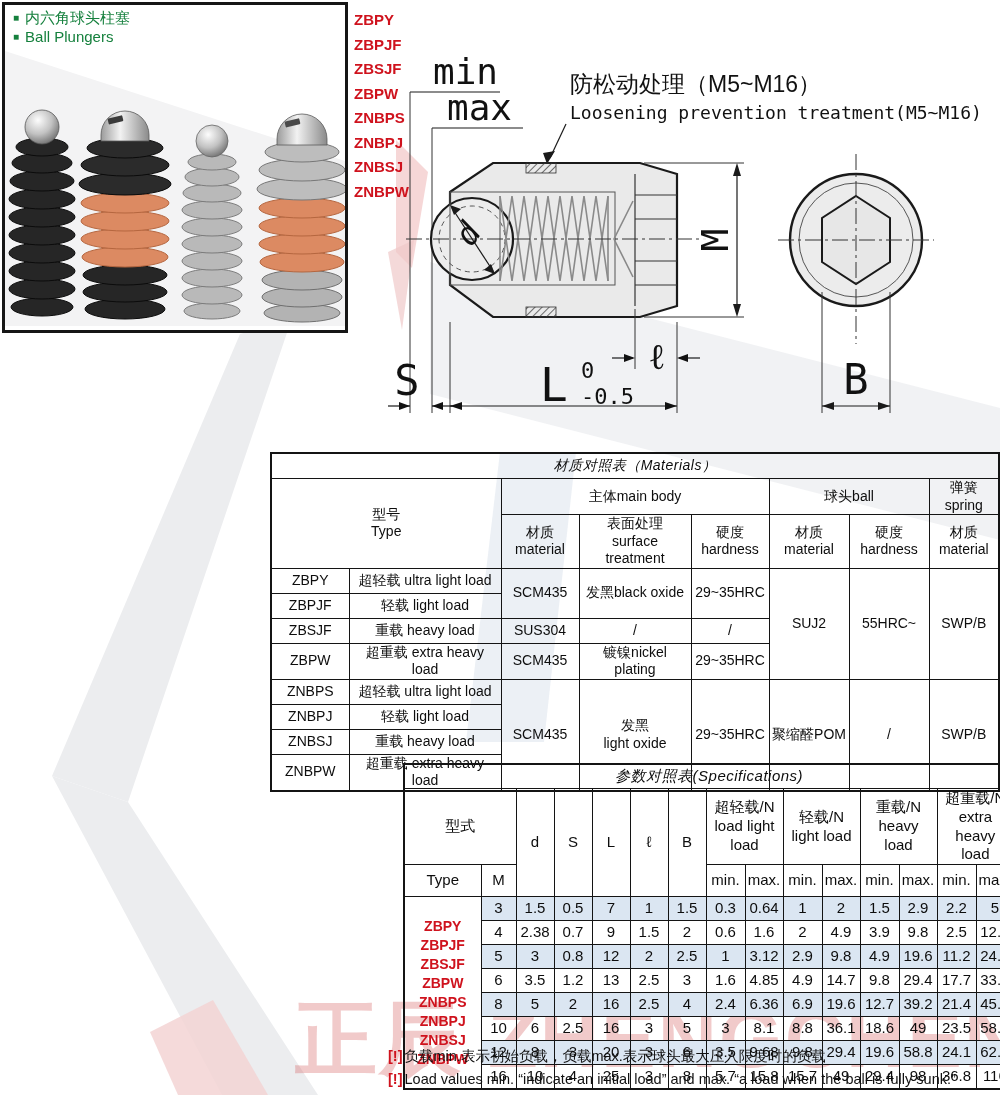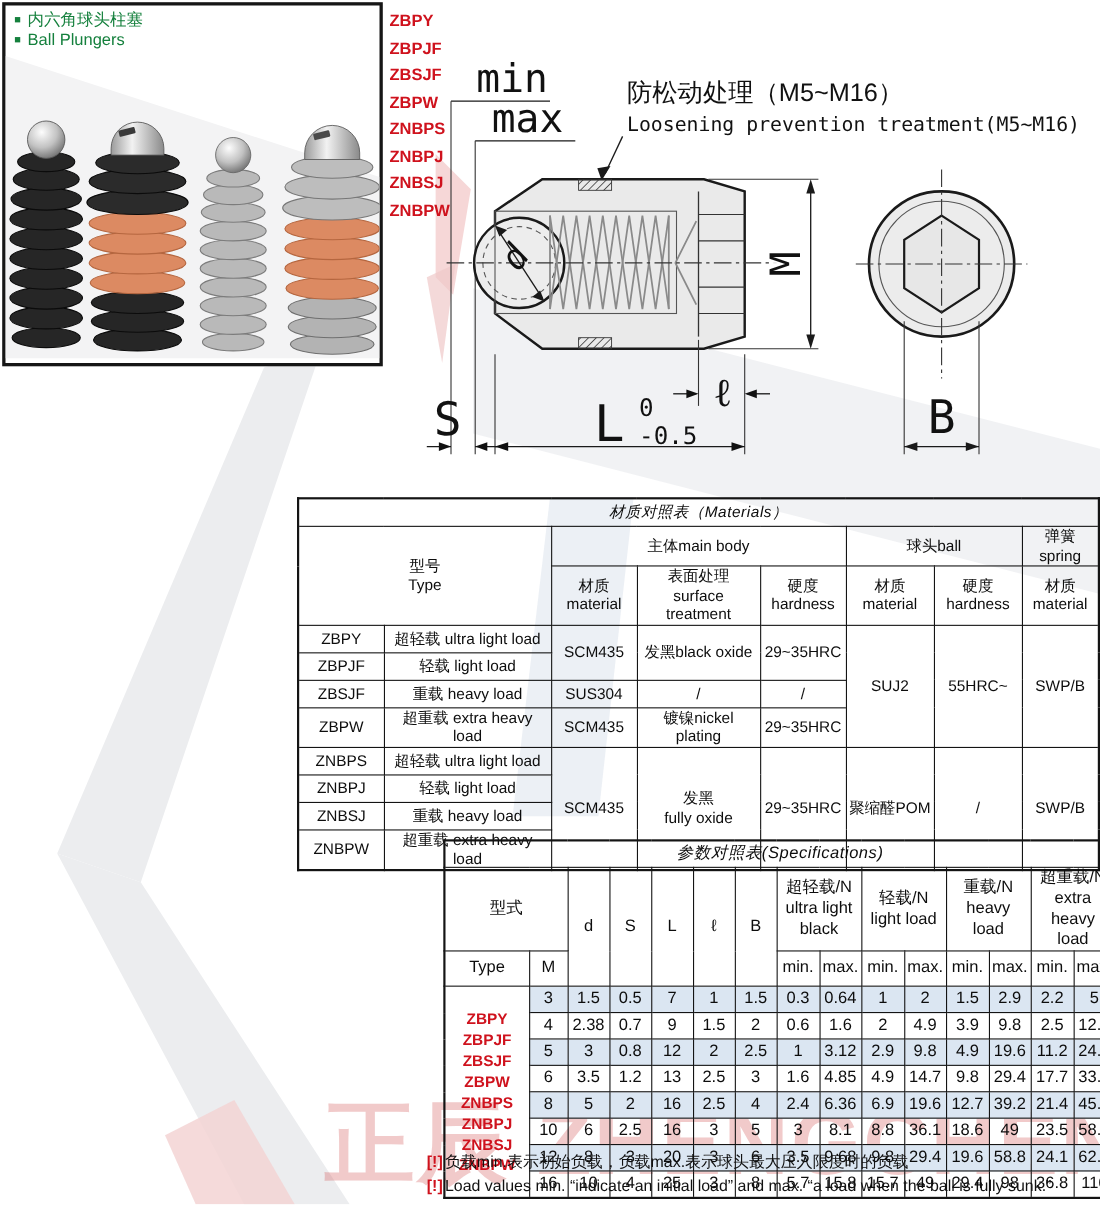--- a/index.html
+++ b/index.html
@@ -353,21 +353,21 @@
       <td>SCM435</td>
       <td>镀镍nickel plating</td>
       <td>29~35HRC</td>
     </tr>
     <tr>
       <td class="red">ZNBPS</td>
       <td>超轻载  ultra light load</td>
       <td rowspan="4">SCM435</td>
       <td rowspan="4">
         <div>发黑</div>
-            <div>fully oxide</div>
+            <div>light oxide</div>
       </td>
       <td rowspan="4">29~35HRC</td>
       <td rowspan="4">聚缩醛POM</td>
       <td rowspan="4">/</td>
       <td rowspan="4">SWP/B</td>
     </tr>
     <tr>
       <td class="red">ZNBPJ</td>
       <td>轻载  light load</td>
     </tr>
@@ -406,21 +406,21 @@
         </tr>
     <tr class="hdr1">
       <td colspan="2" class="red">型式</td>
       <td rowspan="2">d</td>
       <td rowspan="2">S</td>
       <td rowspan="2">L</td>
       <td rowspan="2">ℓ</td>
       <td rowspan="2">B</td>
       <td colspan="2" class="grp-small">
         <div>超轻载/N</div>
-            <div>ultra light black</div>
+            <div>load light load</div>
           </td>
       <td colspan="2" class="grp-big">
         <div>轻载/N</div>
             <div>light load</div>
           </td>
       <td colspan="2" class="grp-big">
         <div>重载/N</div>
             <div>heavy load</div>
           </td>
       <td colspan="2" class="grp-small">

